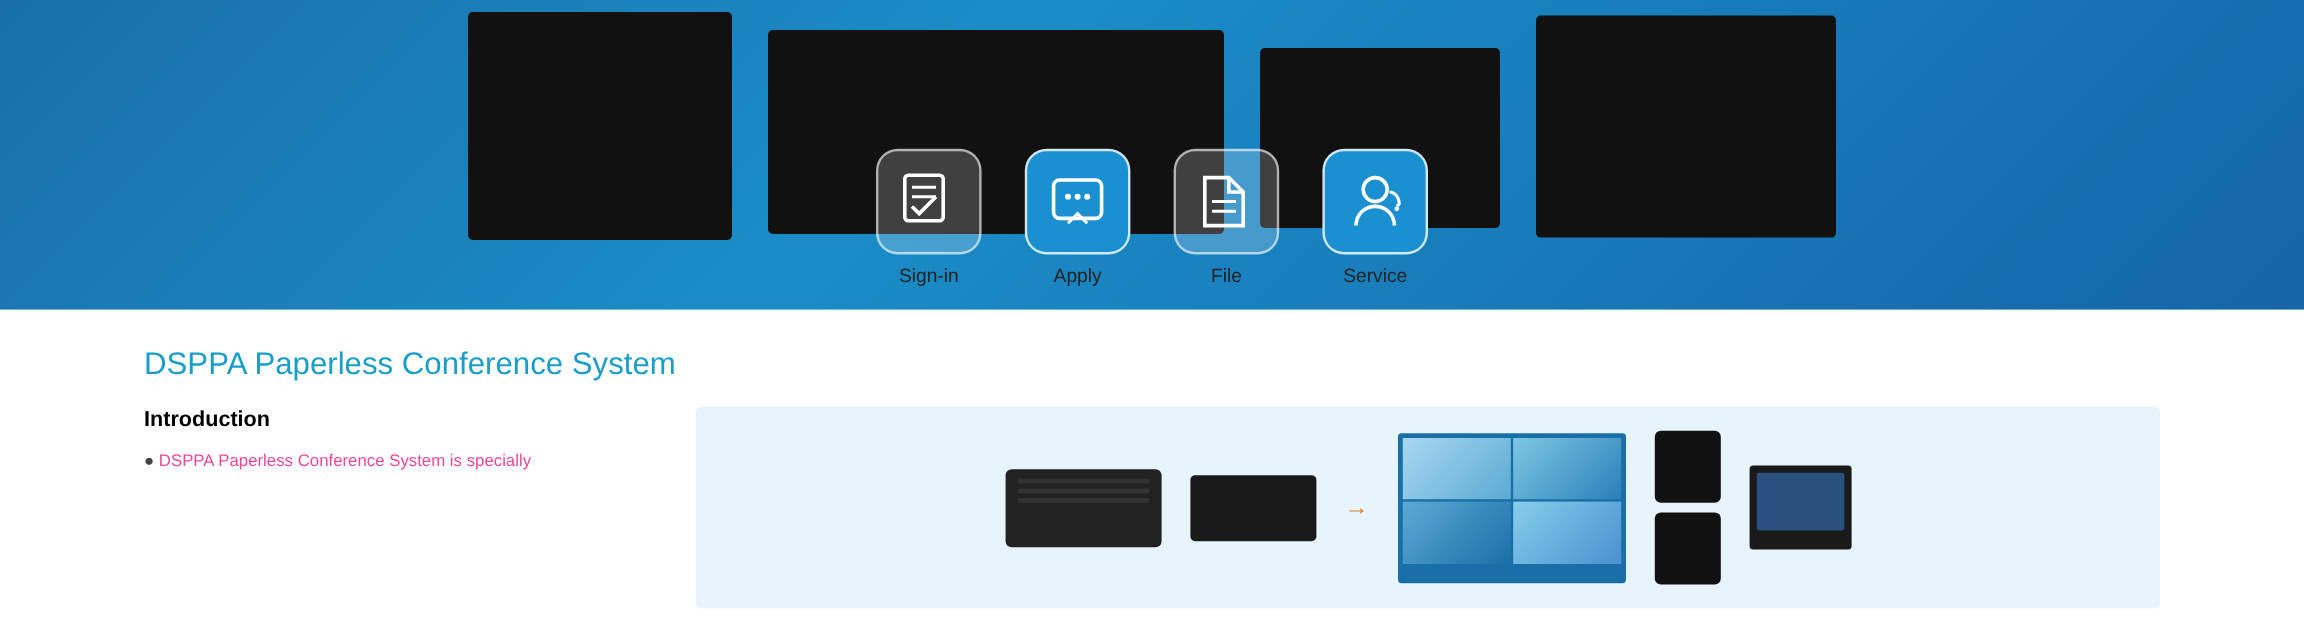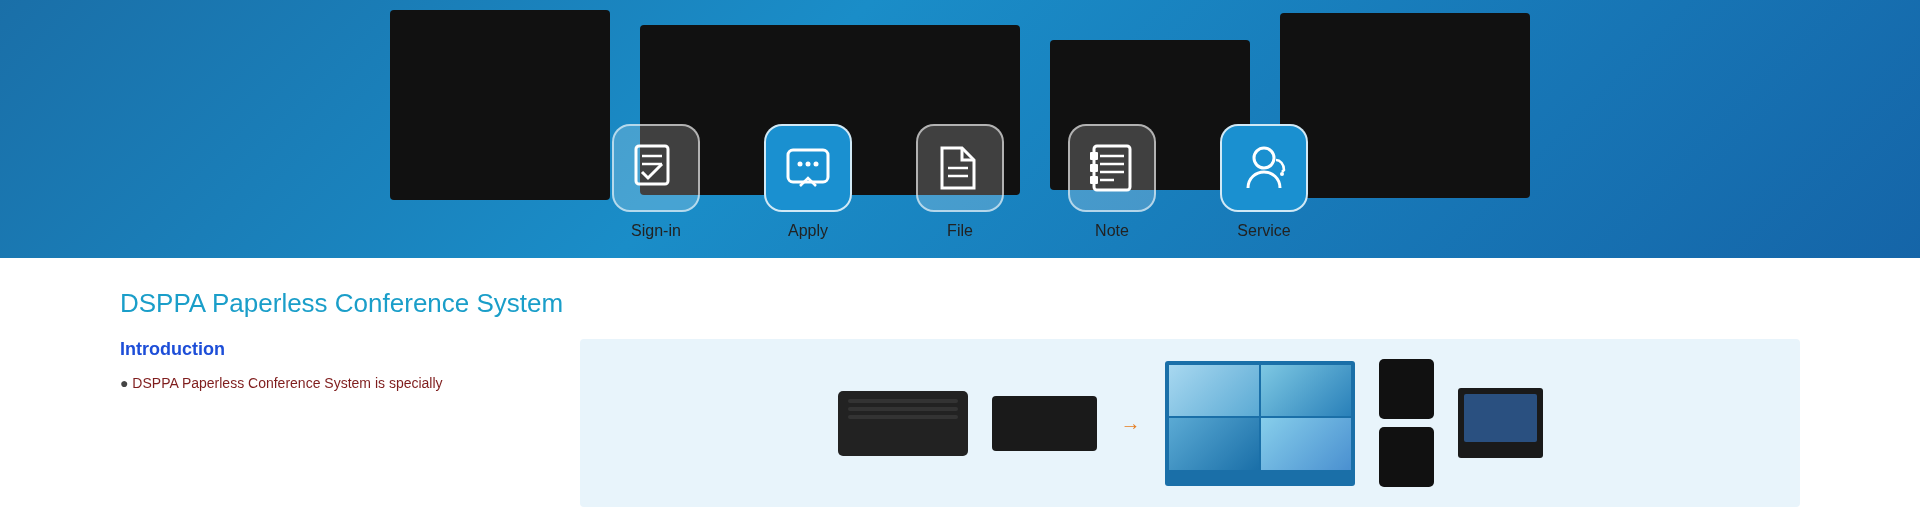--- a/index.html
+++ b/index.html
@@ -14,21 +14,21 @@
       display: flex;
       align-items: flex-end;
       padding-bottom: 18px;
     }
 
     .icons-row {
       display: flex;
       justify-content: center;
       align-items: flex-end;
       width: 100%;
-      gap: 64px;
+      gap: 36px;
       padding: 0 52px;
       position: relative;
       z-index: 10;
     }
 
     .icon-item {
       display: flex;
       flex-direction: column;
       align-items: center;
       gap: 10px;
@@ -82,28 +82,28 @@
       display: flex;
       gap: 40px;
     }
 
     .intro-text {
       width: 420px;
       flex-shrink: 0;
     }
 
     .intro-heading {
-      color: #1d4ed8;
+      color: #000000;
       font-size: 18px;
       margin-bottom: 12px;
     }
 
     .intro-bullet {
       font-size: 14px;
-      color: #7f1d1d;
+      color: #ec4899;
       line-height: 1.6;
     }
 
     .intro-bullet::before {
       content: '● ';
       color: #444;
     }
 
     .product-image-area {
       flex: 1;
@@ -266,35 +266,20 @@
           <polyline points="28,6 28,18 40,18" fill="none" stroke="white" stroke-width="3"></polyline>
           <line x1="14" y1="26" x2="34" y2="26" stroke="white" stroke-width="2.5"></line>
           <line x1="14" y1="34" x2="34" y2="34" stroke="white" stroke-width="2.5"></line>
         </svg>
       </div>
       <span class="icon-label">File</span>
     </div>
 
 
 
-    <div class="icon-item">
-      <div class="icon-box">
-        <svg viewBox="0 0 52 52">
-          <rect x="8" y="4" width="36" height="44" rx="3" fill="none" stroke="white" stroke-width="3"></rect>
-          <line x1="14" y1="14" x2="38" y2="14" stroke="white" stroke-width="2.5"></line>
-          <line x1="14" y1="22" x2="38" y2="22" stroke="white" stroke-width="2.5"></line>
-          <line x1="14" y1="30" x2="38" y2="30" stroke="white" stroke-width="2.5"></line>
-          <line x1="14" y1="38" x2="28" y2="38" stroke="white" stroke-width="2.5"></line>
-          <rect x="4" y="10" width="8" height="8" rx="1" fill="white"></rect>
-          <rect x="4" y="22" width="8" height="8" rx="1" fill="white"></rect>
-          <rect x="4" y="34" width="8" height="8" rx="1" fill="white"></rect>
-        </svg>
-      </div>
-      <span class="icon-label">Note</span>
-    </div>
 
 
     <div class="icon-item">
       <div class="icon-box active">
         <svg viewBox="0 0 52 52">
           <circle cx="26" cy="16" r="10" fill="none" stroke="white" stroke-width="3"></circle>
           <path d="M10,46 C10,36 18,30 26,30 C34,30 42,36 42,46" fill="none" stroke="white" stroke-width="3"></path>
           <path d="M38,18 C42,18 46,22 46,28 L44,30" fill="none" stroke="white" stroke-width="2.5"></path>
           <circle cx="44" cy="32" r="2" fill="white"></circle>
         </svg>

